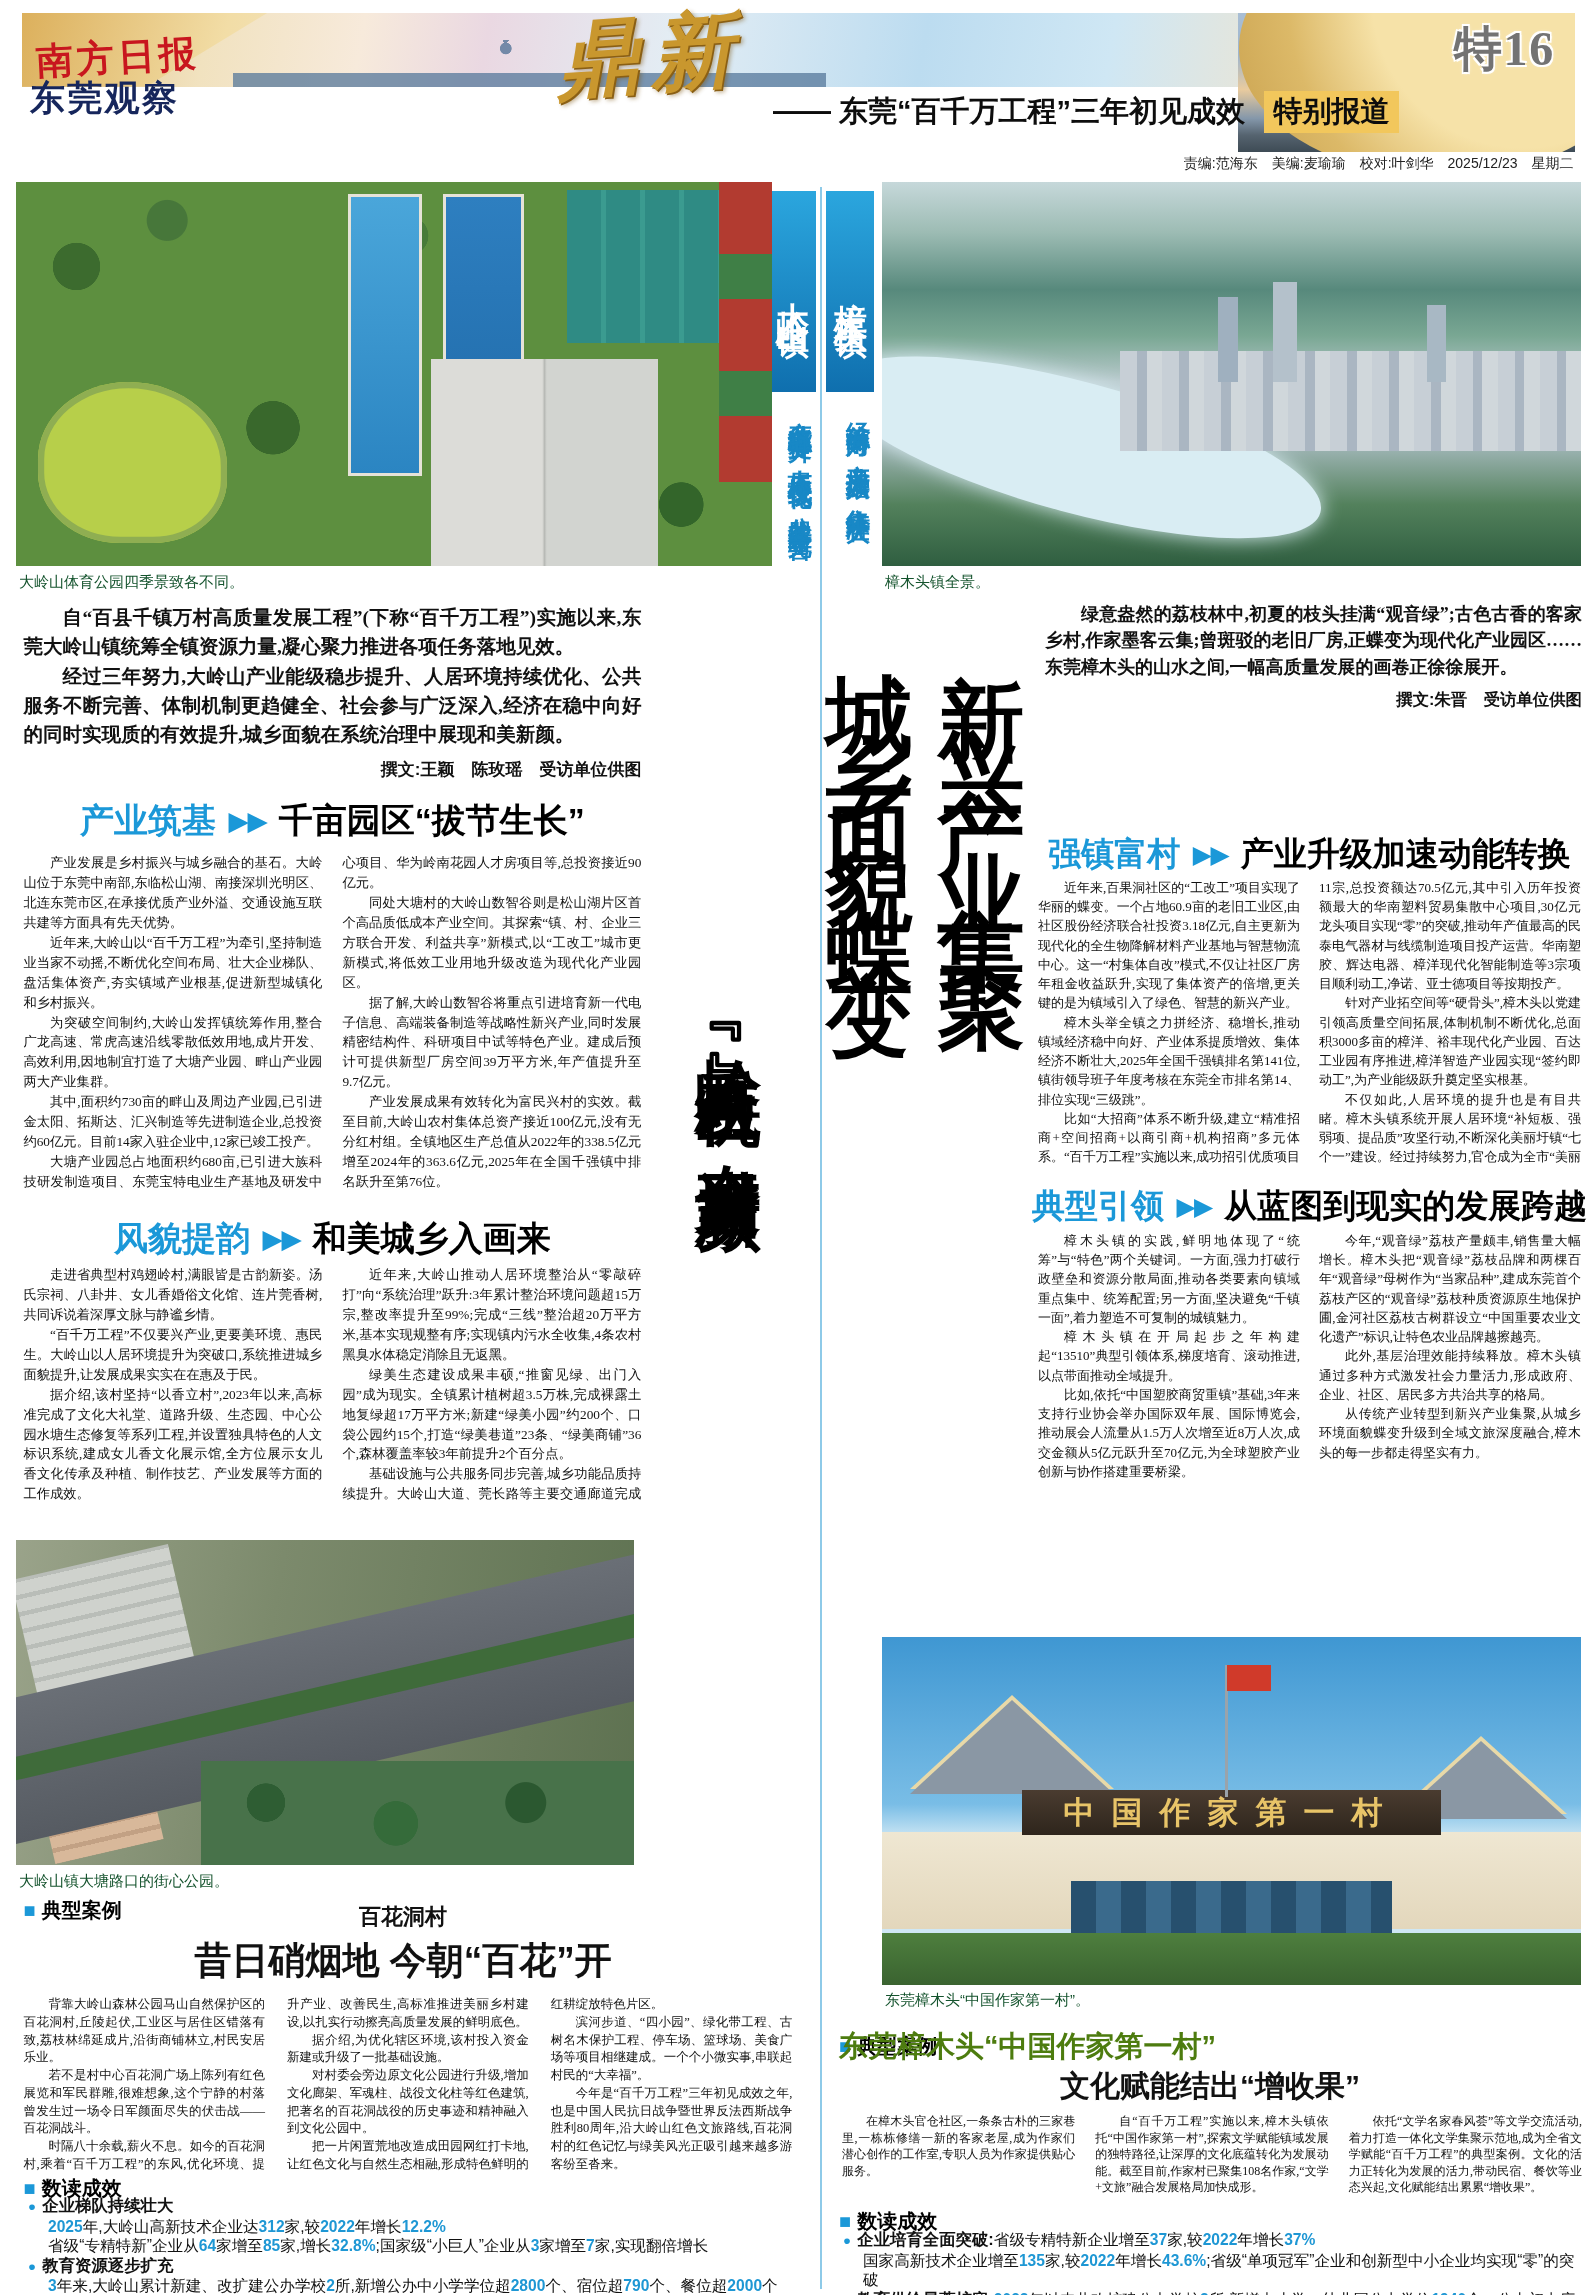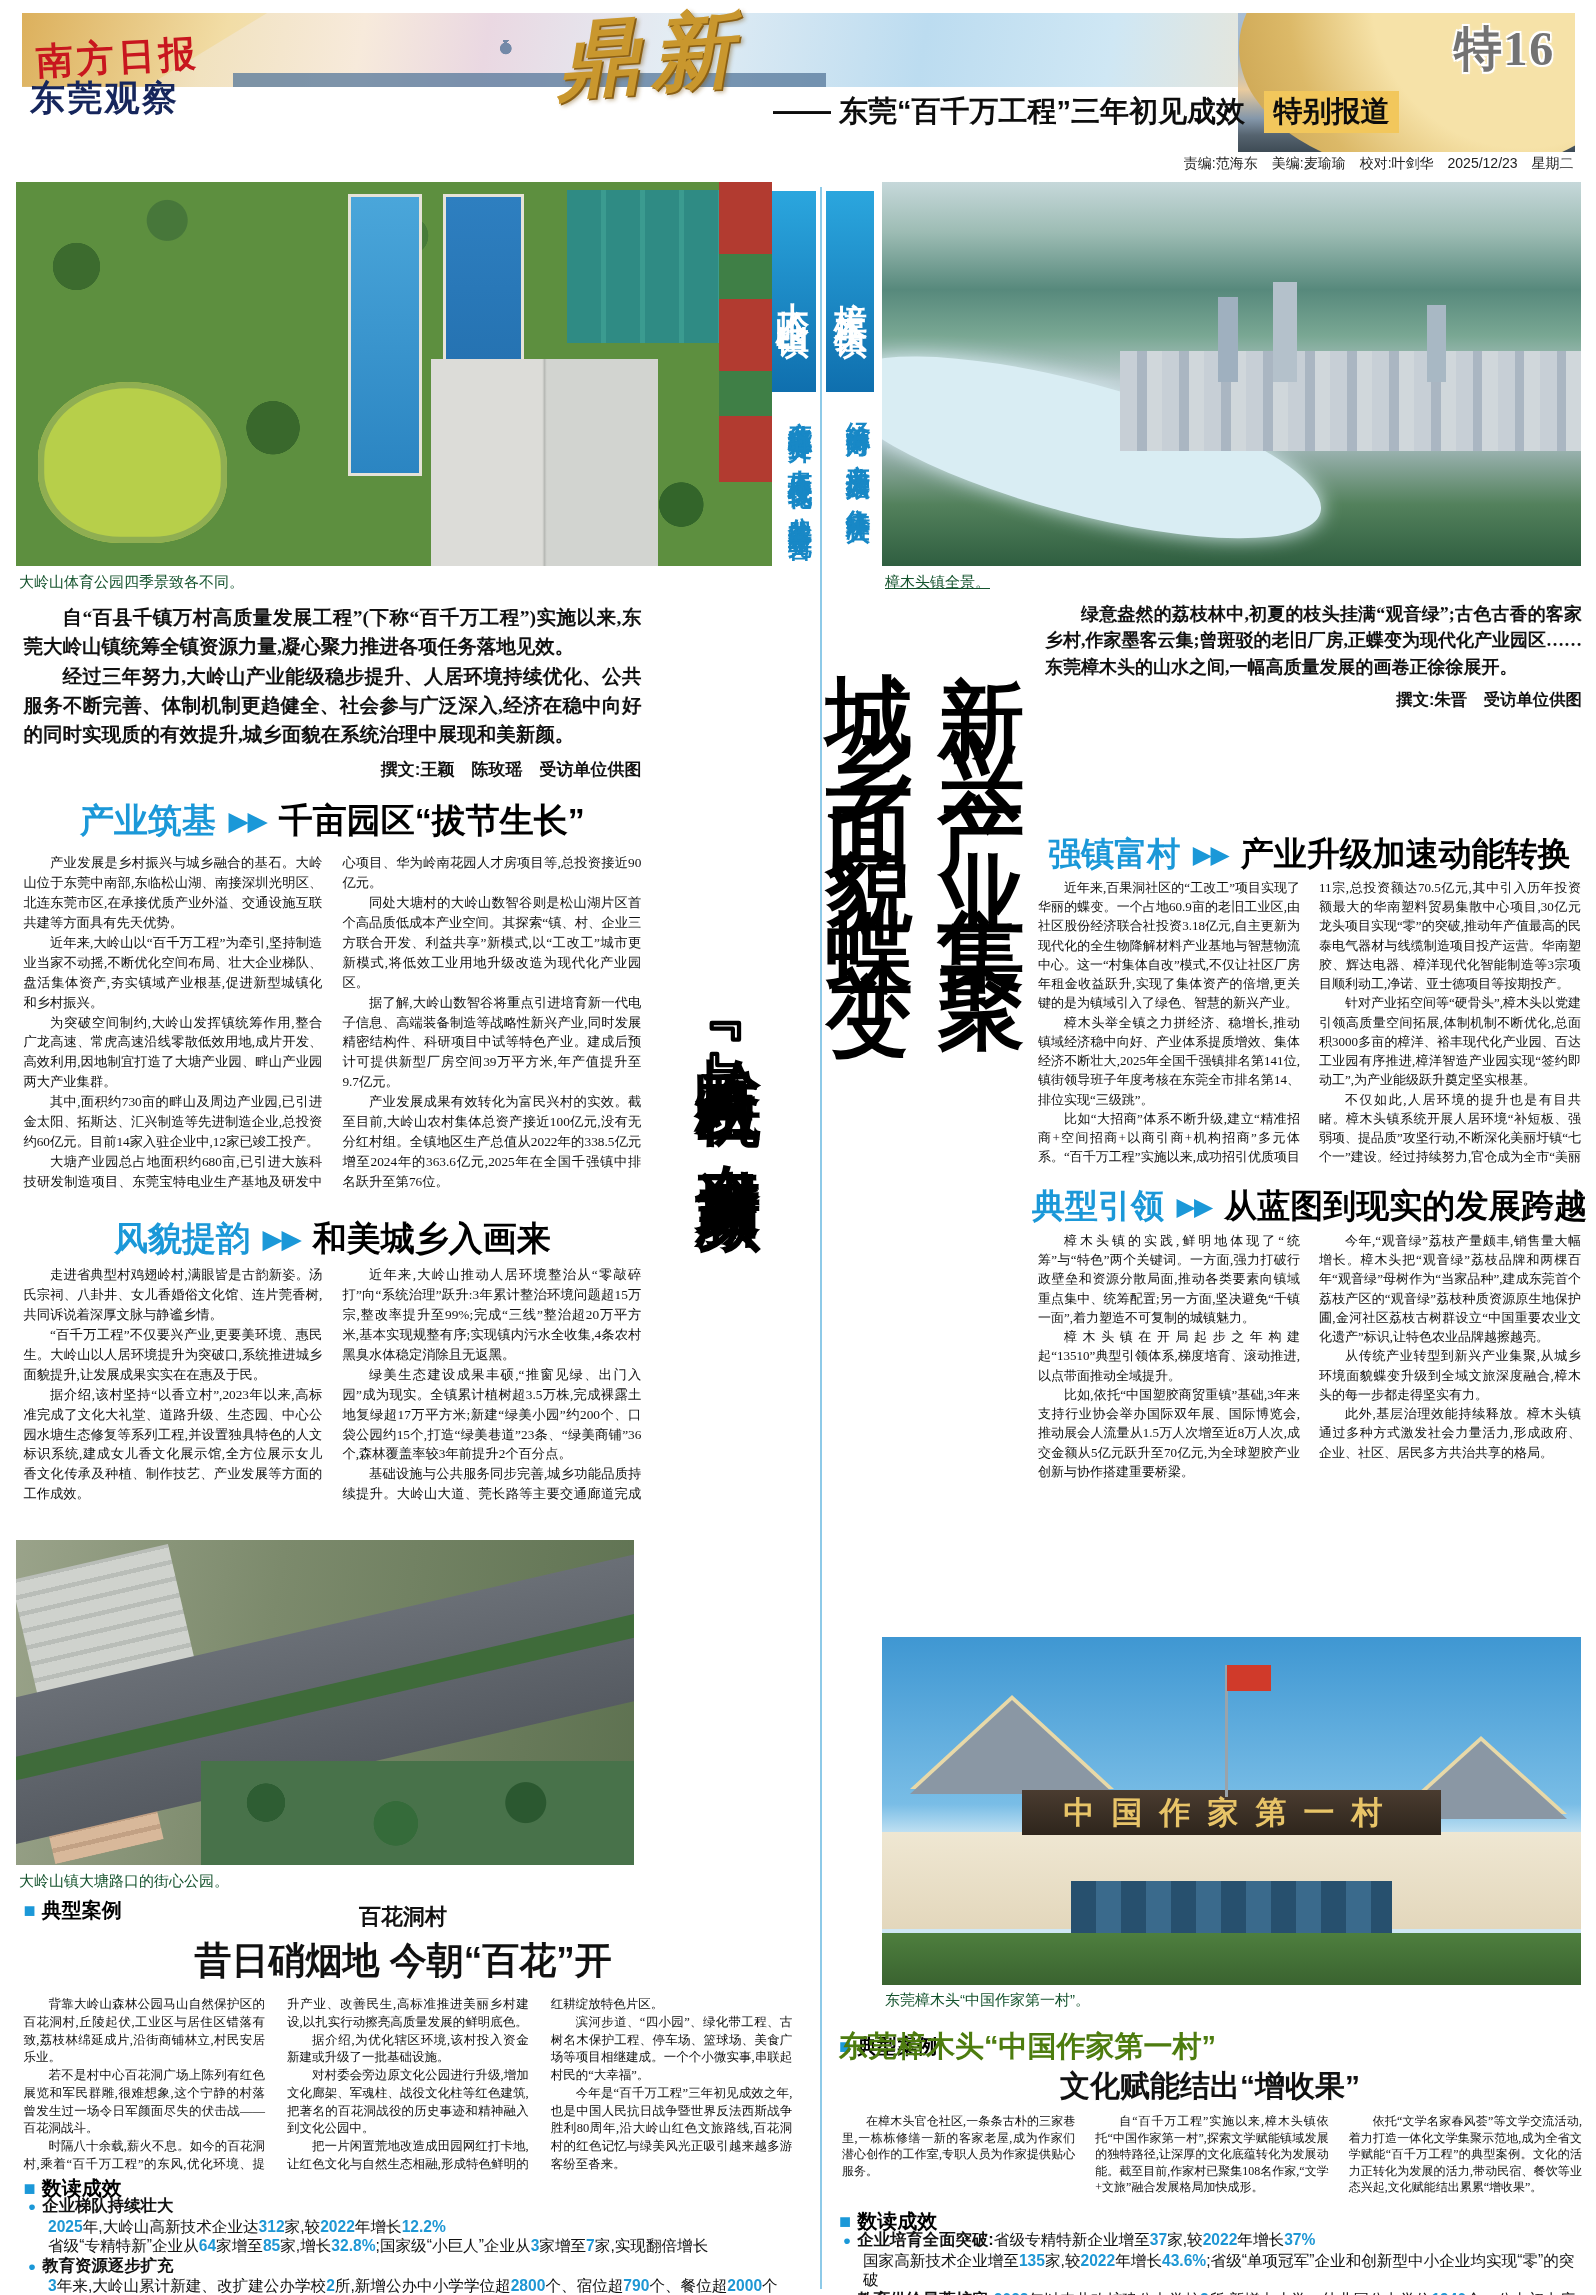--- a/index.html
+++ b/index.html
@@ -291,21 +291,21 @@
       <div class="stat-row indent"><span class="num">3</span>年来,大岭山累计新建、改扩建公办学校<span class="num">2</span>所,新增公办中小学学位超<span class="num">2800</span>个、宿位超<span class="num">790</span>个、餐位超<span class="num">2000</span>个</div>
     </div>
 
   <div class="abs photo pC">
     <div class="pC-river"></div>
     <div class="pC-city"></div>
     <div class="pC-t1"></div>
     <div class="pC-t2"></div>
     <div class="pC-t3"></div>
   </div>
-  <div class="abs caption" style="left:885px;top:573px;text-decoration:underline;">樟木头镇全景。</div>
+  <div class="abs caption" style="left:885px;top:573px;">樟木头镇全景。</div>
 
   <div class="abs vheadR">
       <p>新兴产业集聚</p>
       <p>城乡面貌蝶变</p>
     </div>
   <div class="abs intro introR">
     <div>
         <p>绿意盎然的荔枝林中,初夏的枝头挂满“观音绿”;古色古香的客家乡村,作家墨客云集;曾斑驳的老旧厂房,正蝶变为现代化产业园区……东莞樟木头的山水之间,一幅高质量发展的画卷正徐徐展开。</p>
       </div>
     <div class="byline" style="font-size:16.4px;">撰文:朱晋　受访单位供图</div>
@@ -327,22 +327,22 @@
   <div class="abs sec-head sh-R" style="left:1038px;top:1184px;width:543px;">
     <span class="sec-label">典型引领</span>
     <span class="sec-tri">▶▶</span>
     <span class="sec-title">从蓝图到现实的发展跨越</span>
   </div>
   <div class="abs body-col bodyE">
       <p>樟木头镇的实践,鲜明地体现了“统筹”与“特色”两个关键词。一方面,强力打破行政壁垒和资源分散局面,推动各类要素向镇域重点集中、统筹配置;另一方面,坚决避免“千镇一面”,着力塑造不可复制的城镇魅力。</p>
       <p>樟木头镇在开局起步之年构建起“13510”典型引领体系,梯度培育、滚动推进,以点带面推动全域提升。</p>
       <p>比如,依托“中国塑胶商贸重镇”基础,3年来支持行业协会举办国际双年展、国际博览会,推动展会人流量从1.5万人次增至近8万人次,成交金额从5亿元跃升至70亿元,为全球塑胶产业创新与协作搭建重要桥梁。</p>
       <p>今年,“观音绿”荔枝产量颇丰,销售量大幅增长。樟木头把“观音绿”荔枝品牌和两棵百年“观音绿”母树作为“当家品种”,建成东莞首个荔枝产区的“观音绿”荔枝种质资源原生地保护圃,金河社区荔枝古树群设立“中国重要农业文化遗产”标识,让特色农业品牌越擦越亮。</p>
+      <p>此外,基层治理效能持续释放。樟木头镇通过多种方式激发社会力量活力,形成政府、企业、社区、居民多方共治共享的格局。</p>
       <p>从传统产业转型到新兴产业集聚,从城乡环境面貌蝶变升级到全域文旅深度融合,樟木头的每一步都走得坚实有力。</p>
-      <p>此外,基层治理效能持续释放。樟木头镇通过多种方式激发社会力量活力,形成政府、企业、社区、居民多方共治共享的格局。</p>
     </div>
 
   <div class="abs photo pD">
     <div class="pD-gable1"></div>
     <div class="pD-gable2"></div>
     <div class="pD-wall"></div>
     <div class="pD-sign">中国作家第一村</div>
     <div class="pD-glass"></div>
     <div class="pD-hedge"></div>
     <div class="pD-flagpole"></div>

